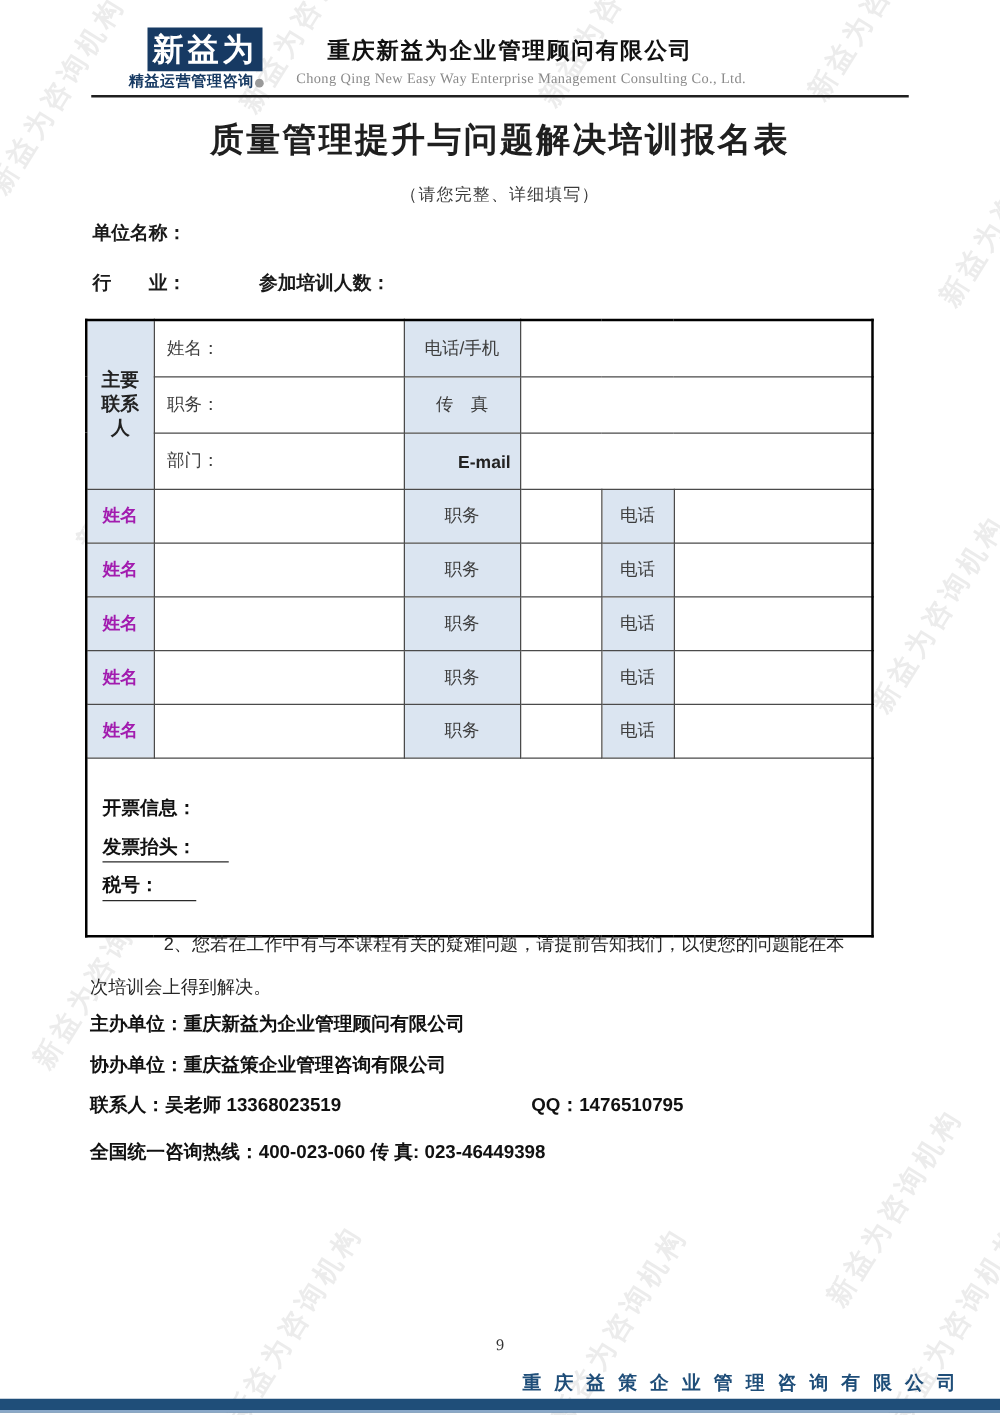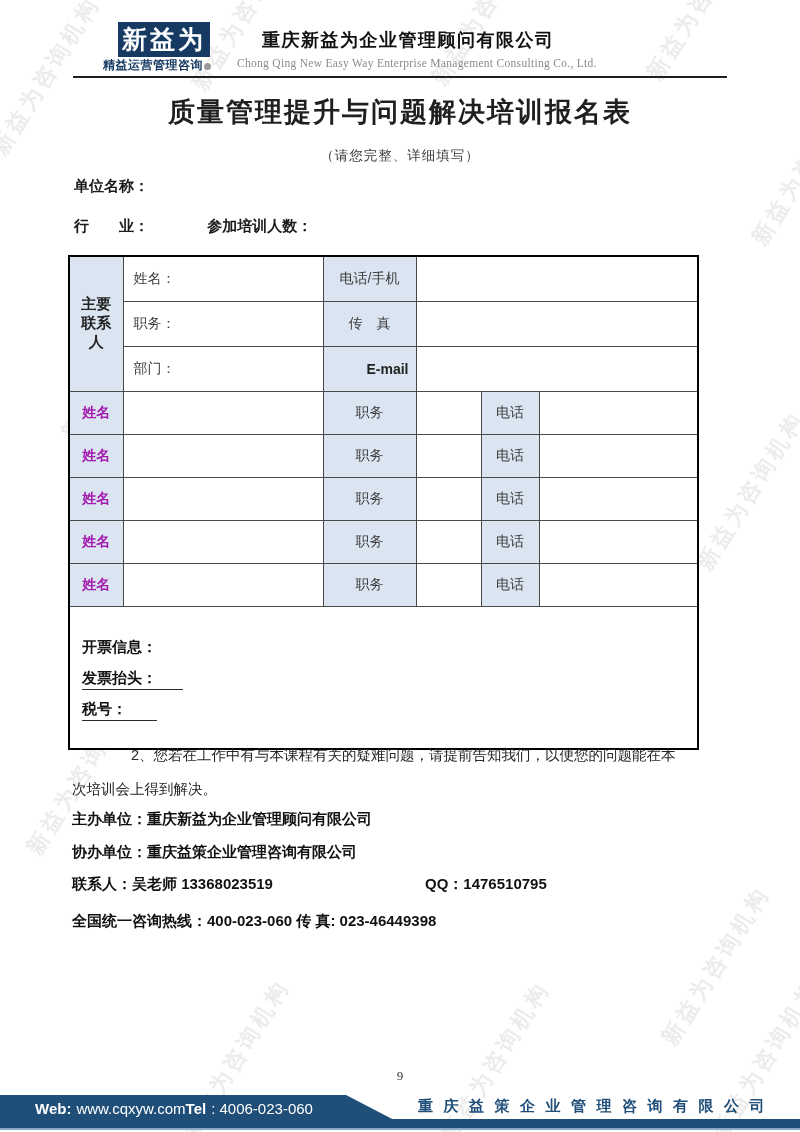--- a/index.html
+++ b/index.html
@@ -217,21 +217,15 @@
   <div class="layer bold-line cohost">协办单位：重庆益策企业管理咨询有限公司</div>
   <div class="layer bold-line host">主办单位：重庆新益为企业管理顾问有限公司</div>
   <div class="layer bold-line person">
     <span>联系人：吴老师 13368023519</span>
     <span class="qq">QQ：1476510795</span>
   </div>
   <div class="layer bold-line hotline">全国统一咨询热线：400-023-060 传 真: 023-46449398</div>
 
   <div class="layer pagenum">9</div>
   <div class="layer foot-strip"></div>
-  <div class="layer foot-band">
-    <span class="b">Web:</span>
-    <span class="v">www.cqxyw.com</span>
-    <span class="b">Tel</span>
-    <span class="v">: 4006-023-060</span>
-  </div>
   <div class="layer foot-slogan">重庆益策企业管理咨询有限公司</div>
 
 </div>
 
 </body></html>

